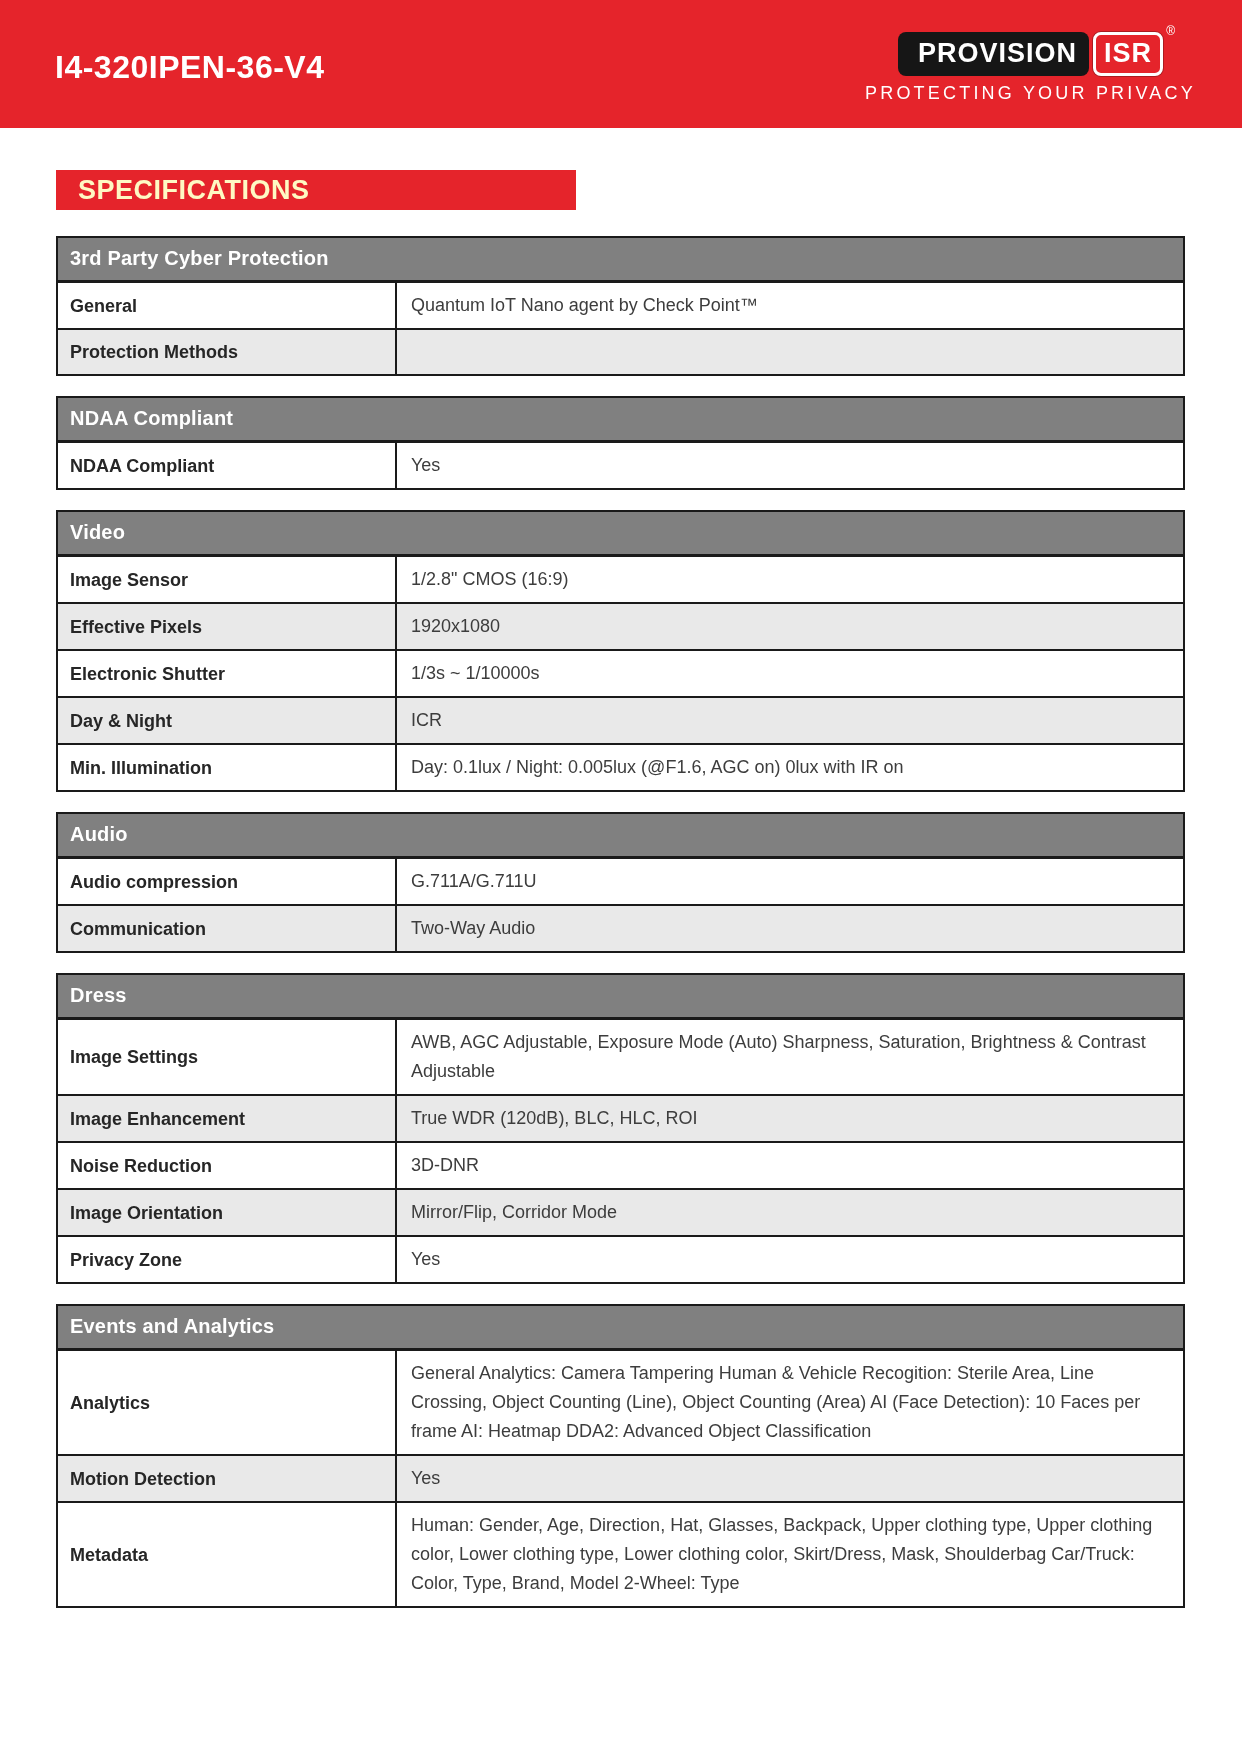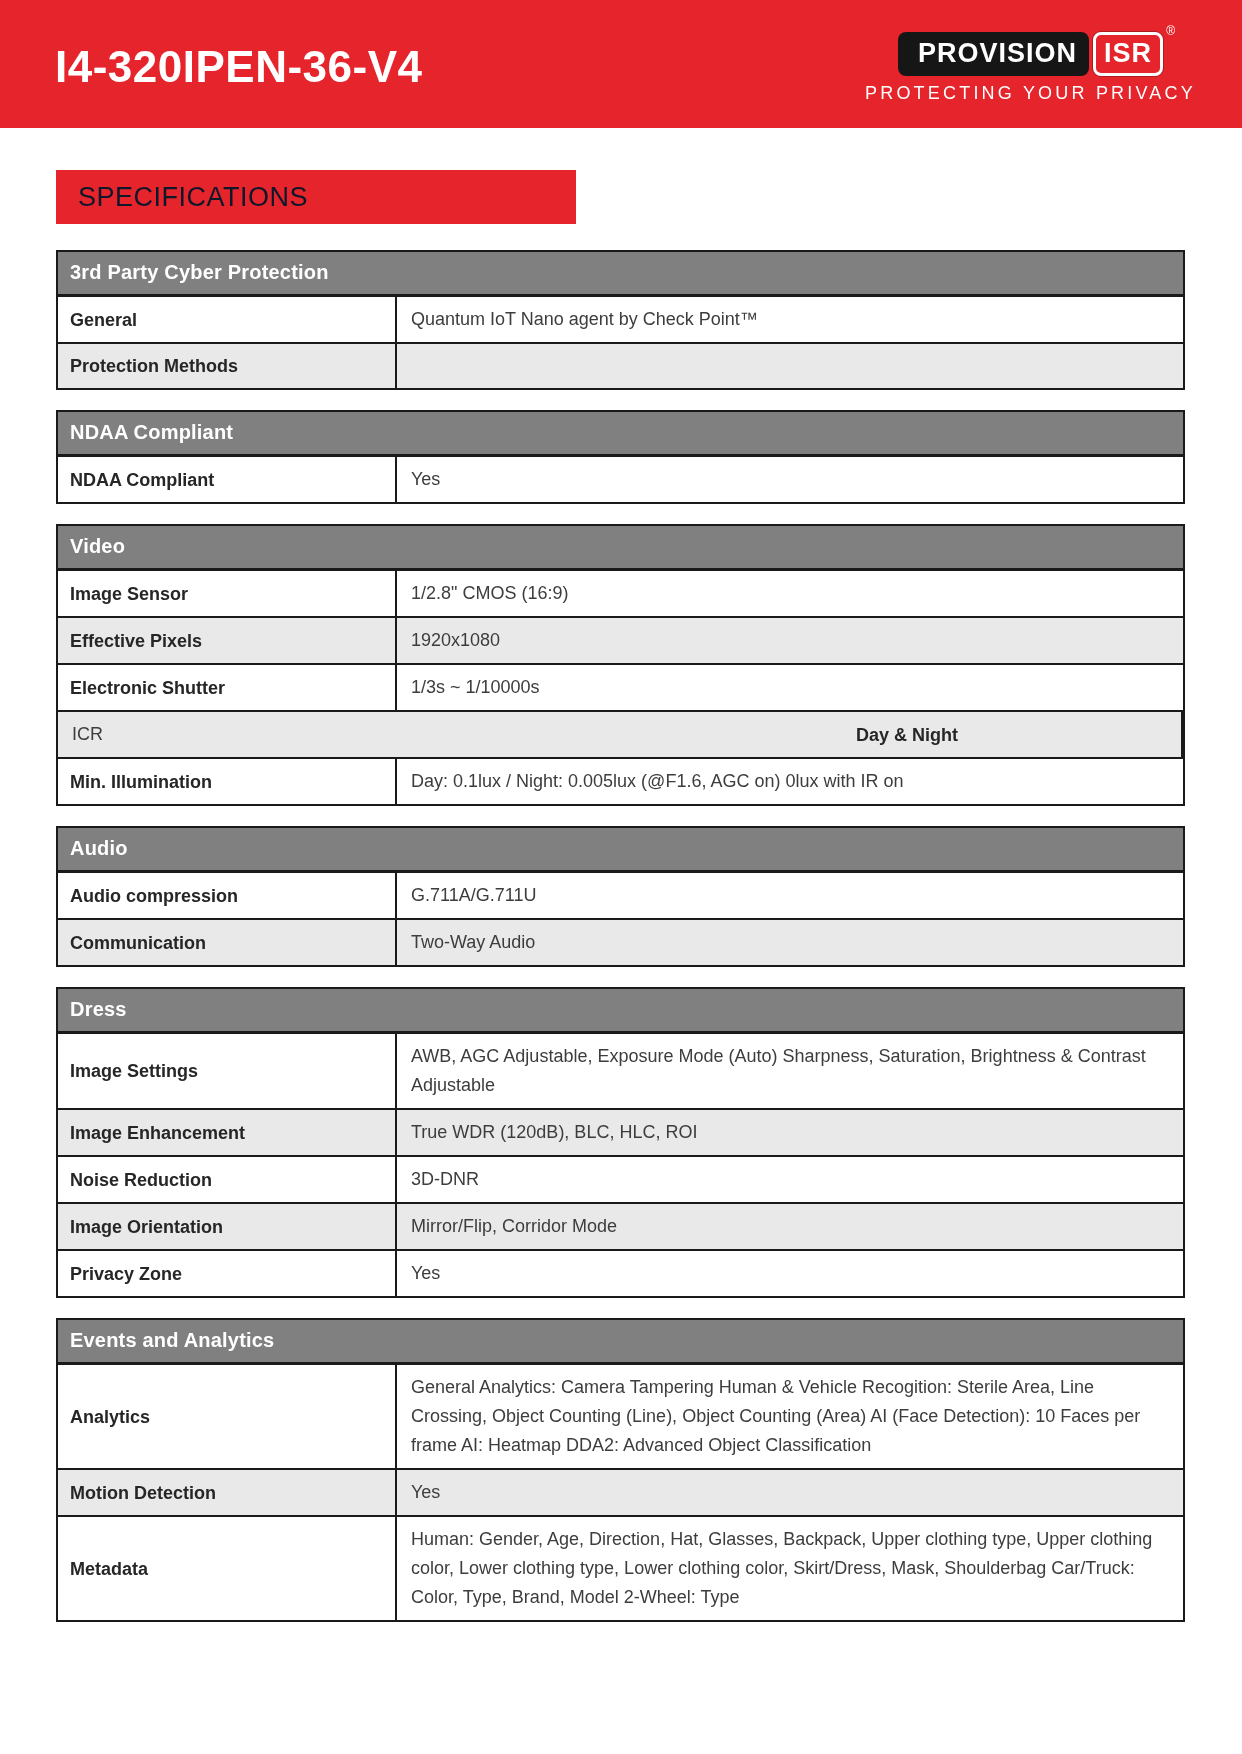--- a/index.html
+++ b/index.html
@@ -11,30 +11,30 @@
     --label_ink:#262626;
     --value_ink:#3d3d3d;
   }
   *{margin:0;padding:0;box-sizing:border-box;}
   html,body{background:#ffffff;}
   body{font-family:"Liberation Sans",sans-serif;}
   .page{position:relative;width:1242px;height:1754px;background:#ffffff;overflow:hidden;}
 
   
   .topbar{height:128px;background:var(--brand_red);display:flex;align-items:center;justify-content:space-between;padding:0 46px 0 55px;}
-  .model-title{color:#ffffff;font-size:44px;font-weight:bold;letter-spacing:.5px;padding-top:6px;}
+  .model-title{color:#ffffff;font-size:32px;font-weight:bold;letter-spacing:.5px;padding-top:6px;}
   .logo{display:flex;flex-direction:column;align-items:center;margin-top:8px;}
   .logo-row{position:relative;display:flex;align-items:stretch;gap:4px;}
   .logo-black{background:var(--logo_black);color:#ffffff;font-weight:bold;font-size:27px;letter-spacing:1px;border-radius:8px;padding:8px 12px 9px 20px;line-height:1;}
   .logo-red{background:var(--brand_red);color:#ffffff;font-weight:bold;font-size:27px;letter-spacing:1px;border:3px solid #ffffff;border-radius:8px;padding:5px 8px 6px 8px;line-height:1;box-shadow:0 0 0 1px rgba(0,0,0,.25);}
   .logo-reg{position:absolute;right:-12px;top:-8px;color:#ffffff;font-size:12px;}
   .logo-tagline{color:#ffffff;font-size:18px;letter-spacing:3.2px;margin-top:7px;white-space:nowrap;}
 
   
-  .banner{margin:42px 0 0 56px;width:520px;height:54px;background:var(--brand_red);color:#0f172a;font-weight:normal;font-size:27px;letter-spacing:.5px;display:flex;align-items:center;padding-left:22px;}
+  .banner{margin:42px 0 0 56px;width:520px;height:40px;background:var(--brand_red);color:#fef9c3;font-weight:bold;font-size:27px;letter-spacing:.5px;display:flex;align-items:center;padding-left:22px;}
 
   
   .content{margin:26px 57px 0 56px;}
   .spec-table{border:2px solid var(--border_dark);margin-bottom:20px;background:#7dd3fc;}
   .sec-header{background:var(--section_gray);border-bottom:3px solid var(--border_dark);padding:9px 12px 10px 12px;}
   .sec-title{color:#ffffff;font-weight:bold;font-size:20px;letter-spacing:.2px;}
   .rows .row{display:flex;background:#ffffff;}
   .rows .row + .row{border-top:2px solid var(--border_dark);}
   .rows .row.alt{background:var(--row_alt);}
   .cell{display:flex;align-items:center;min-height:44px;font-size:18px;}
@@ -105,22 +105,22 @@
     <div class="cell label">Effective Pixels</div>
     <div class="cell value">1920x1080</div>
   </div>
 
   <div class="row">
     <div class="cell label">Electronic Shutter</div>
     <div class="cell value">1/3s ~ 1/10000s</div>
   </div>
 
   <div class="row alt">
+    <div class="cell label">Day &amp; Night</div>
     <div class="cell value">ICR</div>
-    <div class="cell label">Day &amp; Night</div>
   </div>
 
   <div class="row">
     <div class="cell label">Min. Illumination</div>
     <div class="cell value">Day: 0.1lux / Night: 0.005lux (@F1.6, AGC on) 0lux with IR on</div>
   </div>
 </div>
   </section>
 
   <section class="spec-table">

